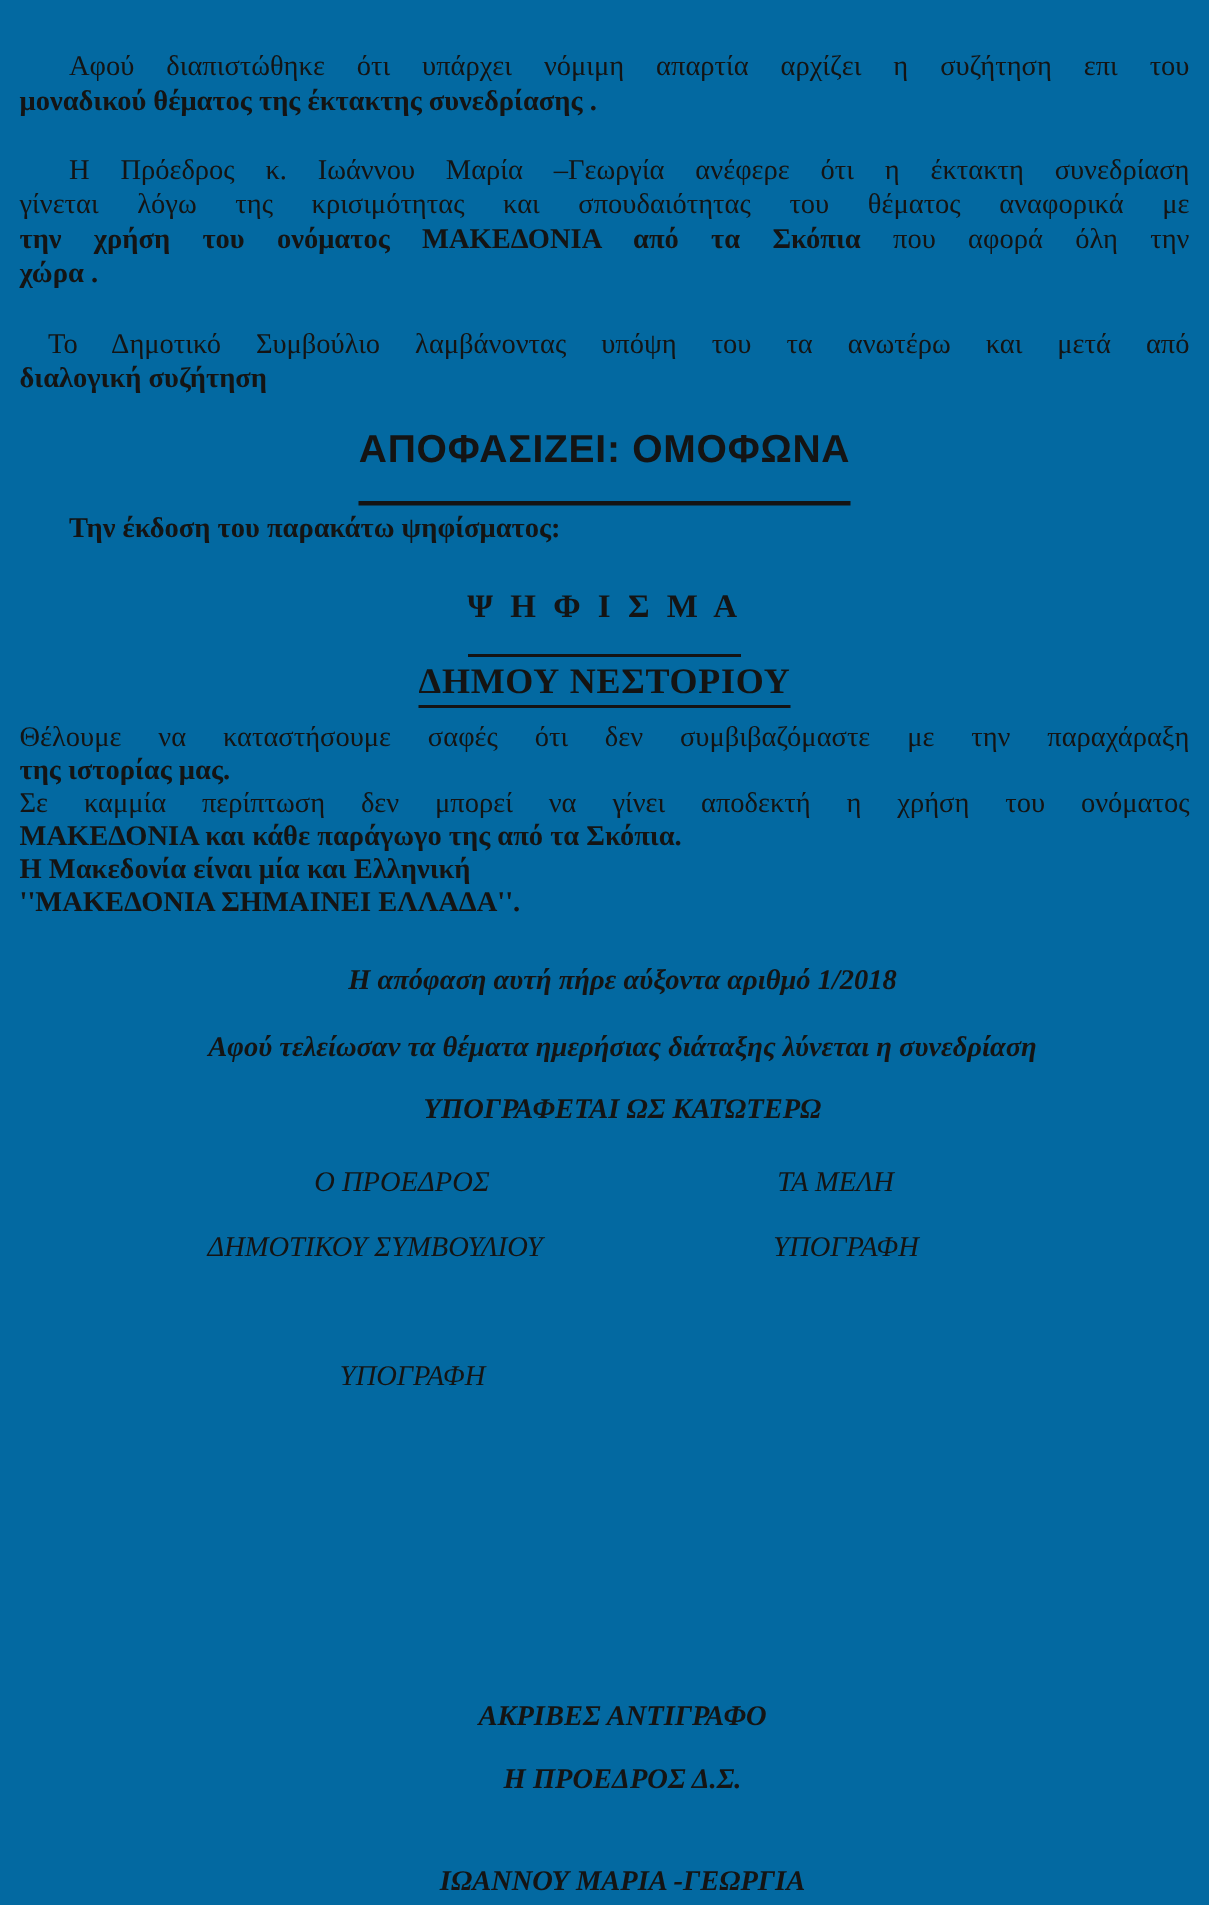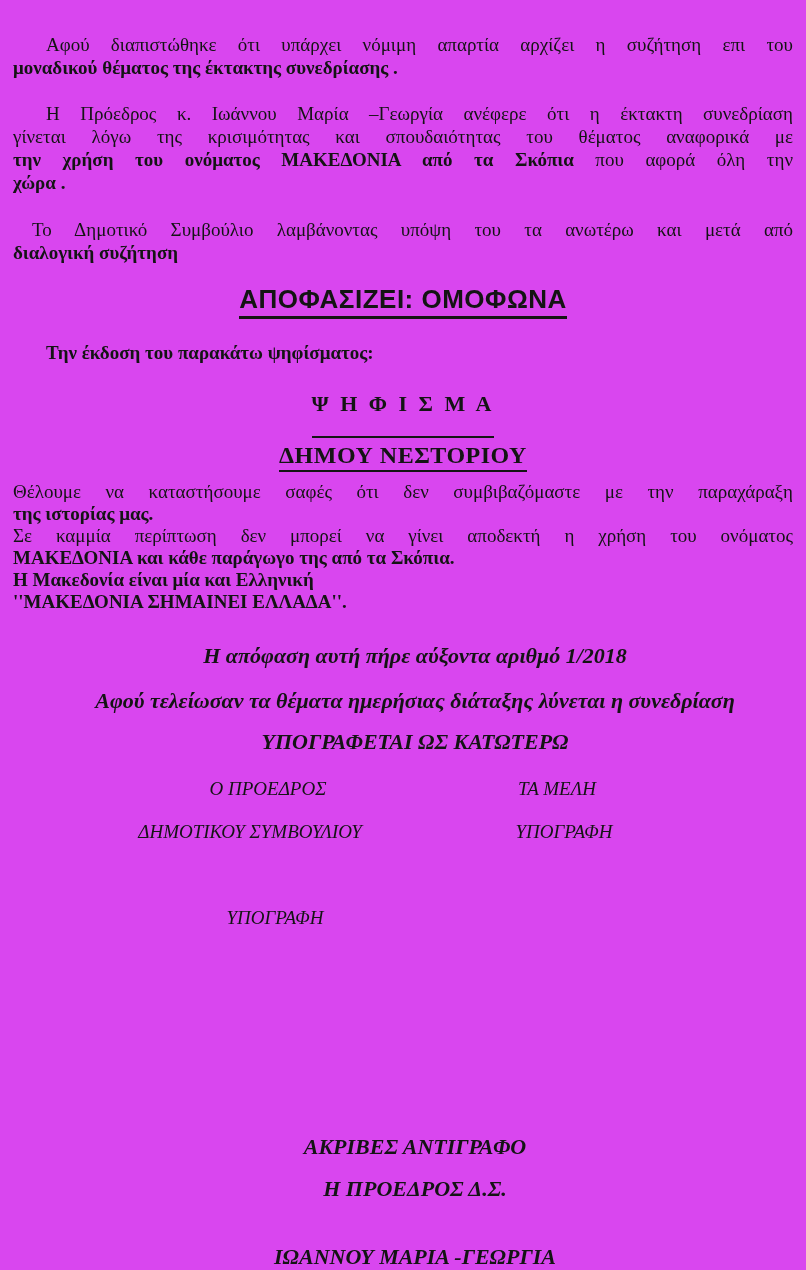--- a/index.html
+++ b/index.html
@@ -2,21 +2,21 @@
 <html lang="el"><head>
 <meta charset="utf-8">
 <style>
   * { margin: 0; padding: 0; box-sizing: border-box; }
   html, body { background: #e9e9e9; }
   .page {
     position: relative;
     width: 806px;
     height: 1270px;
     margin: 0 auto;
-    background: #d946ef;
+    background: #0369a1;
     overflow: hidden;
     font-family: "Liberation Serif", "DejaVu Serif", serif;
     color: #141414;
   }
   
   .block {
     position: absolute;
     left: 13px;
     width: 780px;
     font-size: 19px;
@@ -37,21 +37,21 @@
     left: 0; width: 806px;
     text-align: center;
     font-family: "Liberation Sans", "DejaVu Sans", sans-serif;
     font-size: 26px;
     font-weight: bold;
     letter-spacing: 0.5px;
   }
   .h-decision span {
     display: inline-block;
     border-bottom: 3px solid #141414;
-    padding-bottom: 1px;
+    padding-bottom: 19px;
   }
 
   
   .h-title {
     position: absolute;
     left: 0; width: 806px;
     text-align: center;
     font-weight: bold;
   }
   .h-title .t1 {
@@ -69,21 +69,21 @@
     padding-bottom: 1px;
     margin-top: 4px;
   }
   .h-title .row { display: block; }
 
   
   .c-line {
     position: absolute;
     left: 0; width: 796px;
     text-align: center;
-    font-size: 22px;
+    font-size: 19px;
     font-weight: bold;
     font-style: italic;
     padding-left: 34px;
   }
   .sig {
     position: absolute;
     transform: translateX(-50%);
     white-space: nowrap;
     font-size: 19px;
     font-weight: normal;

